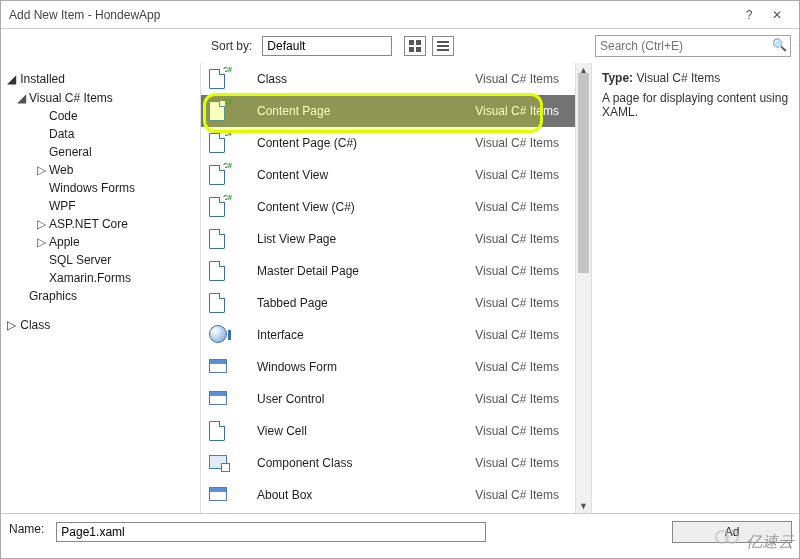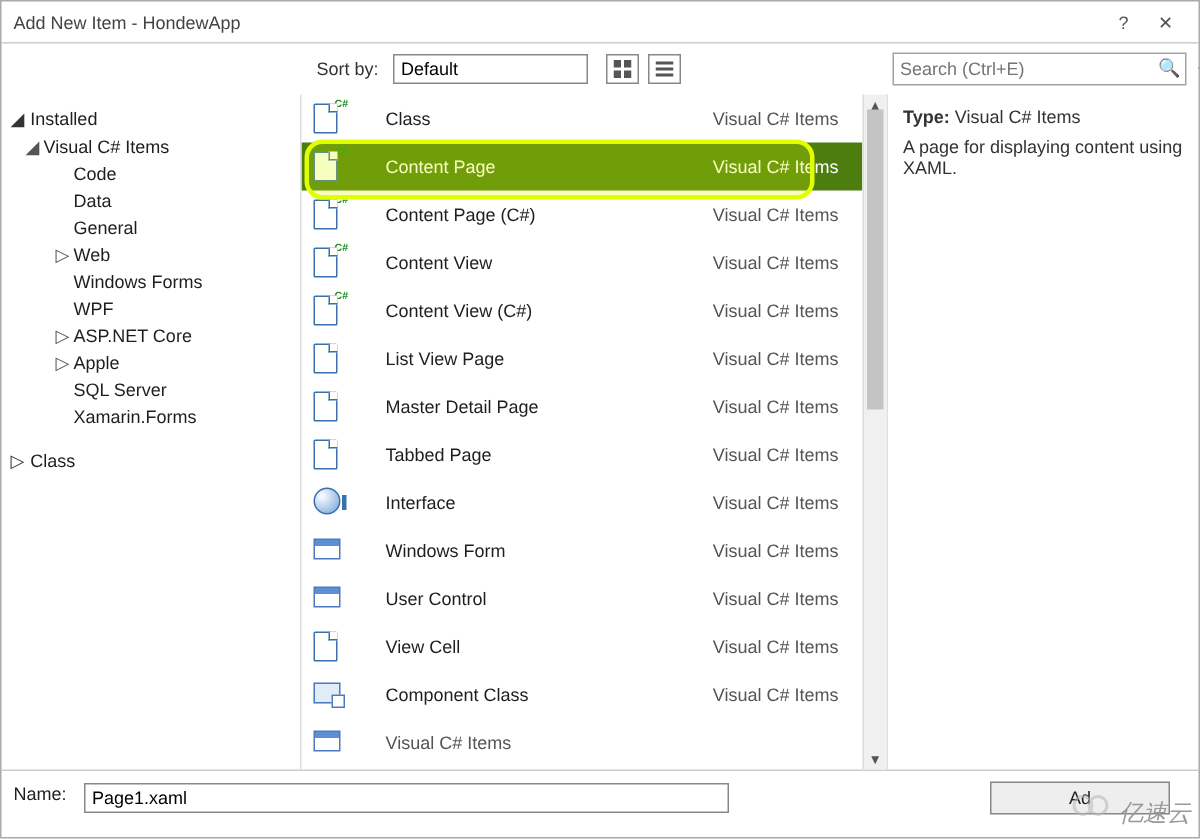--- a/index.html
+++ b/index.html
@@ -18,21 +18,21 @@
   .main { display: flex; height: 450px; }
   .tree { width: 200px; border-right: 1px solid #ddd; padding: 6px 4px; }
   .tr { display: flex; align-items: center; height: 18px; padding-left: 4px; color: #1e1e1e; }
   .tr .arrow { width: 12px; color: #555; }
   .tr .label { padding-left: 0; }
   .tr.lvl1 { padding-left: 12px; }
   .tr.lvl2 { padding-left: 32px; }
   .center { flex: 1; position: relative; display: flex; }
   .list { flex: 1; overflow: hidden; }
   .row { display: flex; align-items: center; height: 32px; padding: 0 8px; gap: 28px; }
-  .row.sel { background: #4d7c0f; color: #fff; }
+  .row.sel { background: #737373; color: #fff; }
   .row .icon { width: 20px; height: 20px; position: relative; }
   .row .name { flex: 1; }
   .row .cat { color: #555; padding-right: 8px; }
   .row.sel .cat { color: #fff; }
   
   .highlight { position: absolute; border: 3px solid #e0ff00; border-radius: 12px; background: rgba(224,255,0,0.25); pointer-events:none; }
   
   .ico-page { width: 16px; height: 20px; border: 1.5px solid #3a6fb0; background: #fff; border-radius: 1px; position: relative; }
   .ico-page::after { content:""; position:absolute; right:-1px; top:-1px; width:5px; height:5px; background:#fff; border-left:1.5px solid #3a6fb0; border-bottom:1.5px solid #3a6fb0; }
   .ico-page.csharp::before { content:"C#"; position:absolute; top:-4px; right:-8px; font-size:7px; color:#1a8a1a; font-weight:bold; }
@@ -43,21 +43,21 @@
   .ico-comp::after{content:"";position:absolute;width:7px;height:7px;border:1.5px solid #4a7bc0;background:#fff;right:-4px;bottom:-4px;}
   .scroll { width: 16px; background:#f0f0f0; border-left:1px solid #ddd; position:relative; }
   .scroll .thumb { position:absolute; left:2px; right:2px; top:10px; height:200px; background:#c4c4c4; }
   .scroll .arr { position:absolute; left:0; right:0; height:14px; text-align:center; color:#555; font-size:9px; line-height:14px; }
   .scroll .arr.up { top:0; } .scroll .arr.dn { bottom:0; }
   .info { width: 208px; padding: 8px 10px; border-left:1px solid #ddd; color:#333; }
   .info .type { margin-bottom: 6px; }
   .info .type b { font-weight: 600; }
   .namebar { display:flex; padding: 8px; border-top:1px solid #ccc; gap:12px; }
   .namebar input { flex:1; max-width:430px; height:20px; border:1px solid #888; padding:2px 4px; }
-  .btnbar { display:flex; justify-content:flex-end; padding: 0 8px 10px 0; position:absolute; bottom:6px; right:12px; }
+  .btnbar { display:flex; justify-content:flex-end; padding: 0 8px 10px 0; position:absolute; bottom:6px; right:0; }
   .btn { width:120px; height:22px; border:1px solid #888; background:#eee; text-align:center; line-height:20px; }
   .wm { position:absolute; right:6px; bottom:6px; font-size:16px; color:#999; font-style:italic; }
   .wm svg { opacity:.6; }
   .tree-panel-head { display:flex; align-items:center; height:20px; padding-left:2px; gap:4px; }
   .tree-panel-head .arrow { color:#333; }
 </style>
 </head>
 <body>
 
 <div class="titlebar">
@@ -140,20 +140,24 @@
           <span class="label">Apple</span>
         </div>
         <div class="tr lvl2">
           <span class="arrow"></span>
           <span class="label">SQL Server</span>
         </div>
         <div class="tr lvl2">
           <span class="arrow"></span>
           <span class="label">Xamarin.Forms</span>
         </div>
+        <div class="tr lvl1">
+          <span class="arrow"></span>
+          <span class="label">Graphics</span>
+        </div>
       </div>
     <div style="height:10px"></div>
     <div class="tree-panel-head">
       <span class="arrow">▷</span>
       <span>Class</span>
     </div>
   </div>
 
   <div class="center">
     <div class="list" id="template-list">
@@ -245,20 +249,21 @@
           <span class="icon">
             <div class="ico-comp"></div>
           </span>
           <span class="name">Component Class</span>
           <span class="cat">Visual C# Items</span>
         </div>
         <div class="row">
           <span class="icon">
             <div class="ico-form"></div>
           </span>
+          <span class="name">About Box</span>
           <span class="cat">Visual C# Items</span>
         </div>
       </div>
     <div class="scroll">
       <div class="arr up">▲</div>
       <div class="thumb"></div>
       <div class="arr dn">▼</div>
     </div>
 
     <div class="highlight" style="left:2px; top:30px; width:340px; height:40px;"></div>

